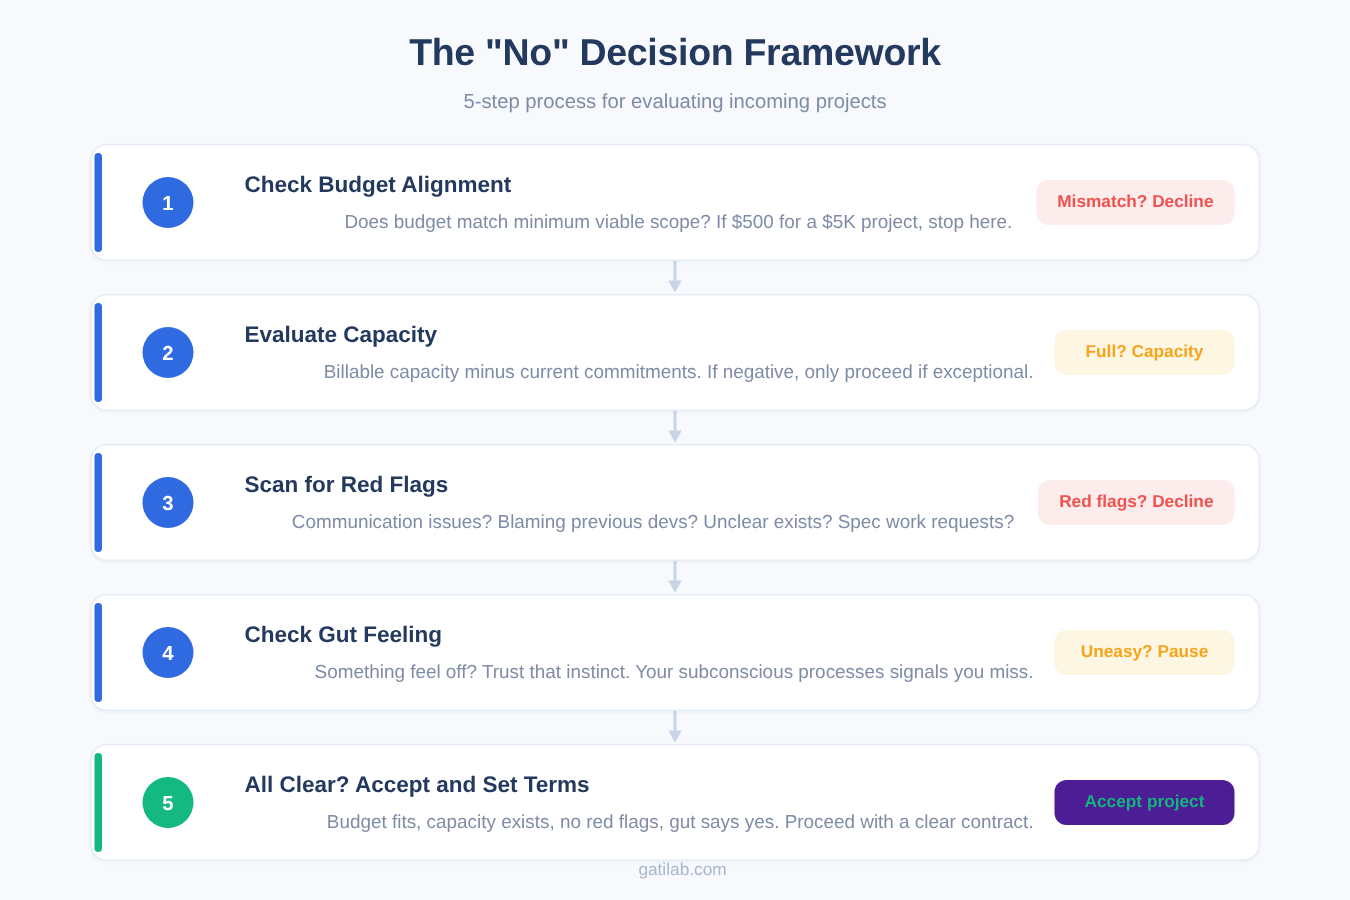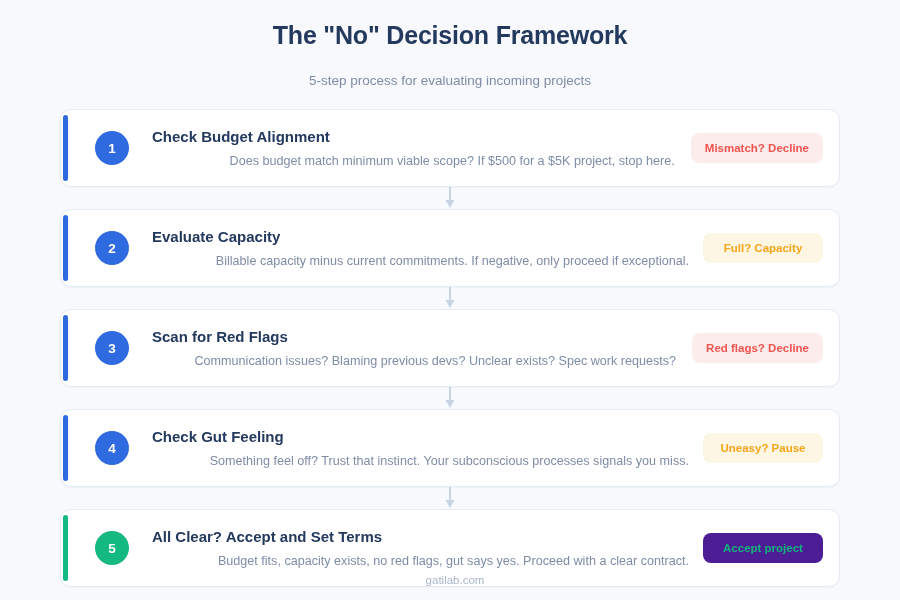--- a/index.html
+++ b/index.html
@@ -30,21 +30,21 @@
 
   .page-title {
     font-size: 25px;
     font-weight: bold;
     color: #23395e;
     letter-spacing: -0.2px;
     line-height: 1.25;
   }
 
   .page-subtitle {
-    margin-top: 22px;
+    margin-top: 9px;
     font-size: 13.5px;
     color: #7f8ca6;
     font-weight: normal;
     text-align: center;
   }
 
   
   .steps {
     margin-top: 21px;
     padding: 0 60px;
@@ -89,21 +89,21 @@
     display: flex;
     align-items: center;
     justify-content: center;
     margin-left: 12px;
   }
 
   .card.is-accept .step-circle { background: #14b881; }
 
   .card-body {
     flex: 1 1 auto;
-    margin-left: 23px;
+    margin-left: 34px;
     min-width: 0;
   }
 
   .card-title {
     font-size: 15px;
     font-weight: bold;
     color: #23395e;
     line-height: 1.3;
   }
 

